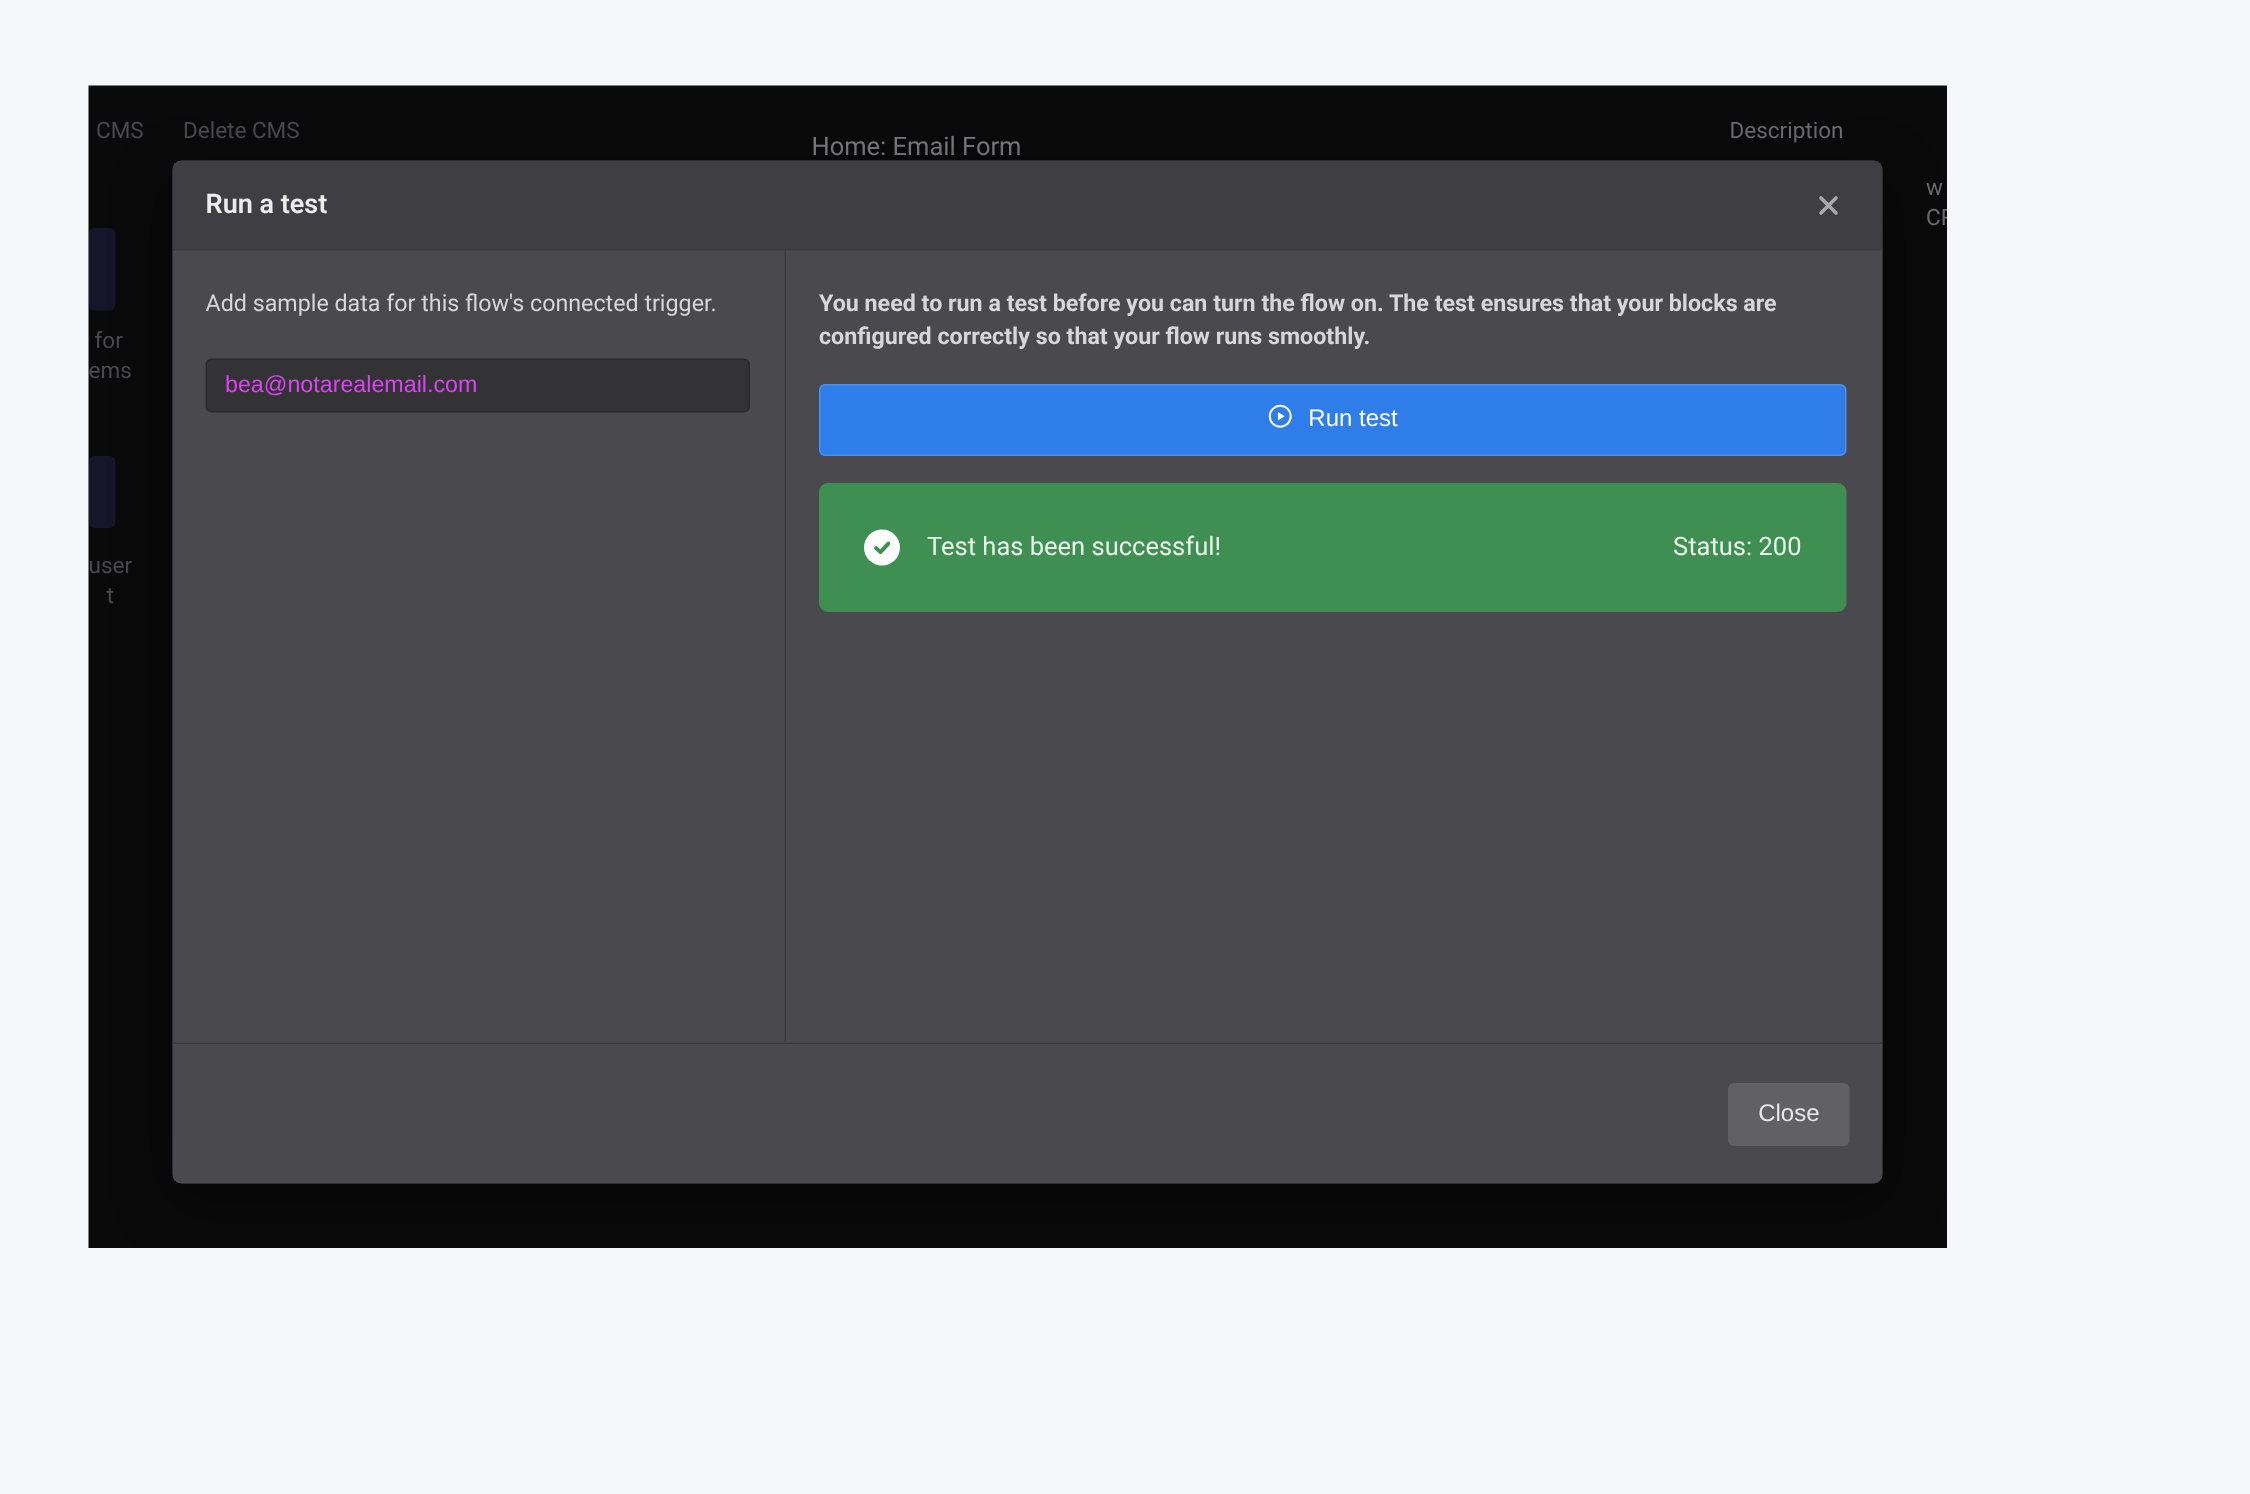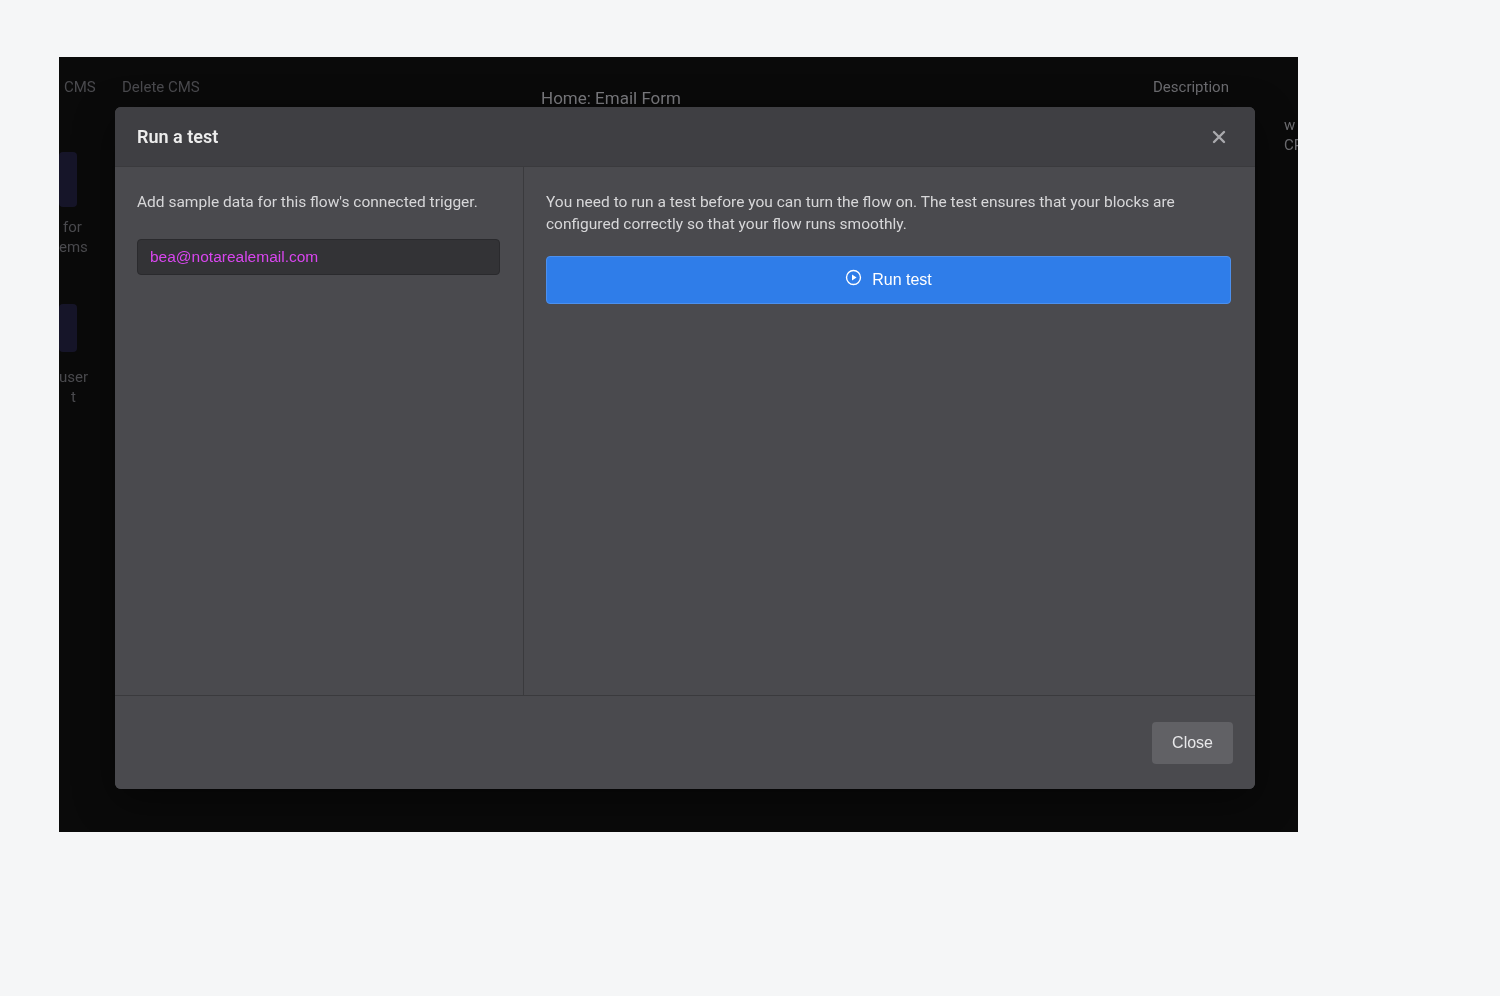--- a/index.html
+++ b/index.html
@@ -78,21 +78,21 @@
     font-size: 15.5px;
     padding: 0 12px;
     outline: none;
   }
 
   .right-pane {
     flex:1;
     padding: 24px 22px;
     background: #4a4a4e;
   }
-  .right-pane .note { color:#d7d7d9; font-size:15.5px; line-height:1.45; margin-bottom: 20px; max-width: 660px; }
+  .right-pane .note { color:#d7d7d9; font-size:15.5px; line-height:1.45; margin-bottom: 20px; max-width: 660px; font-weight: bold; }
 
   .run-btn {
     width: 685px;
     height: 48px;
     background: #2f7de9;
     border: 1px solid #4c90ee;
     border-radius: 4px;
     color: #fff;
     font-size: 16px;
     font-weight: 500;
@@ -194,20 +194,29 @@
         <button class="run-btn">
           <span>
             <svg class="play-icon" viewBox="0 0 20 20">
               <circle cx="10" cy="10" r="8.2"></circle>
               <polygon points="8.2,6.6 8.2,13.4 13.6,10"></polygon>
             </svg>
           </span>
           <span>Run test</span>
         </button>
 
+        <div class="status-banner">
+          <div class="check">
+            <svg viewBox="0 0 16 16">
+                <path d="M3.5 8.5 L6.8 11.5 L12.8 5"></path>
+              </svg>
+          </div>
+          <div class="msg">Test has been successful!</div>
+          <div class="code">Status: 200</div>
+        </div>
       </div>
 
     </div>
 
     <div class="modal-footer">
       <button class="close-btn">Close</button>
     </div>
 
   </div>
 </div>

